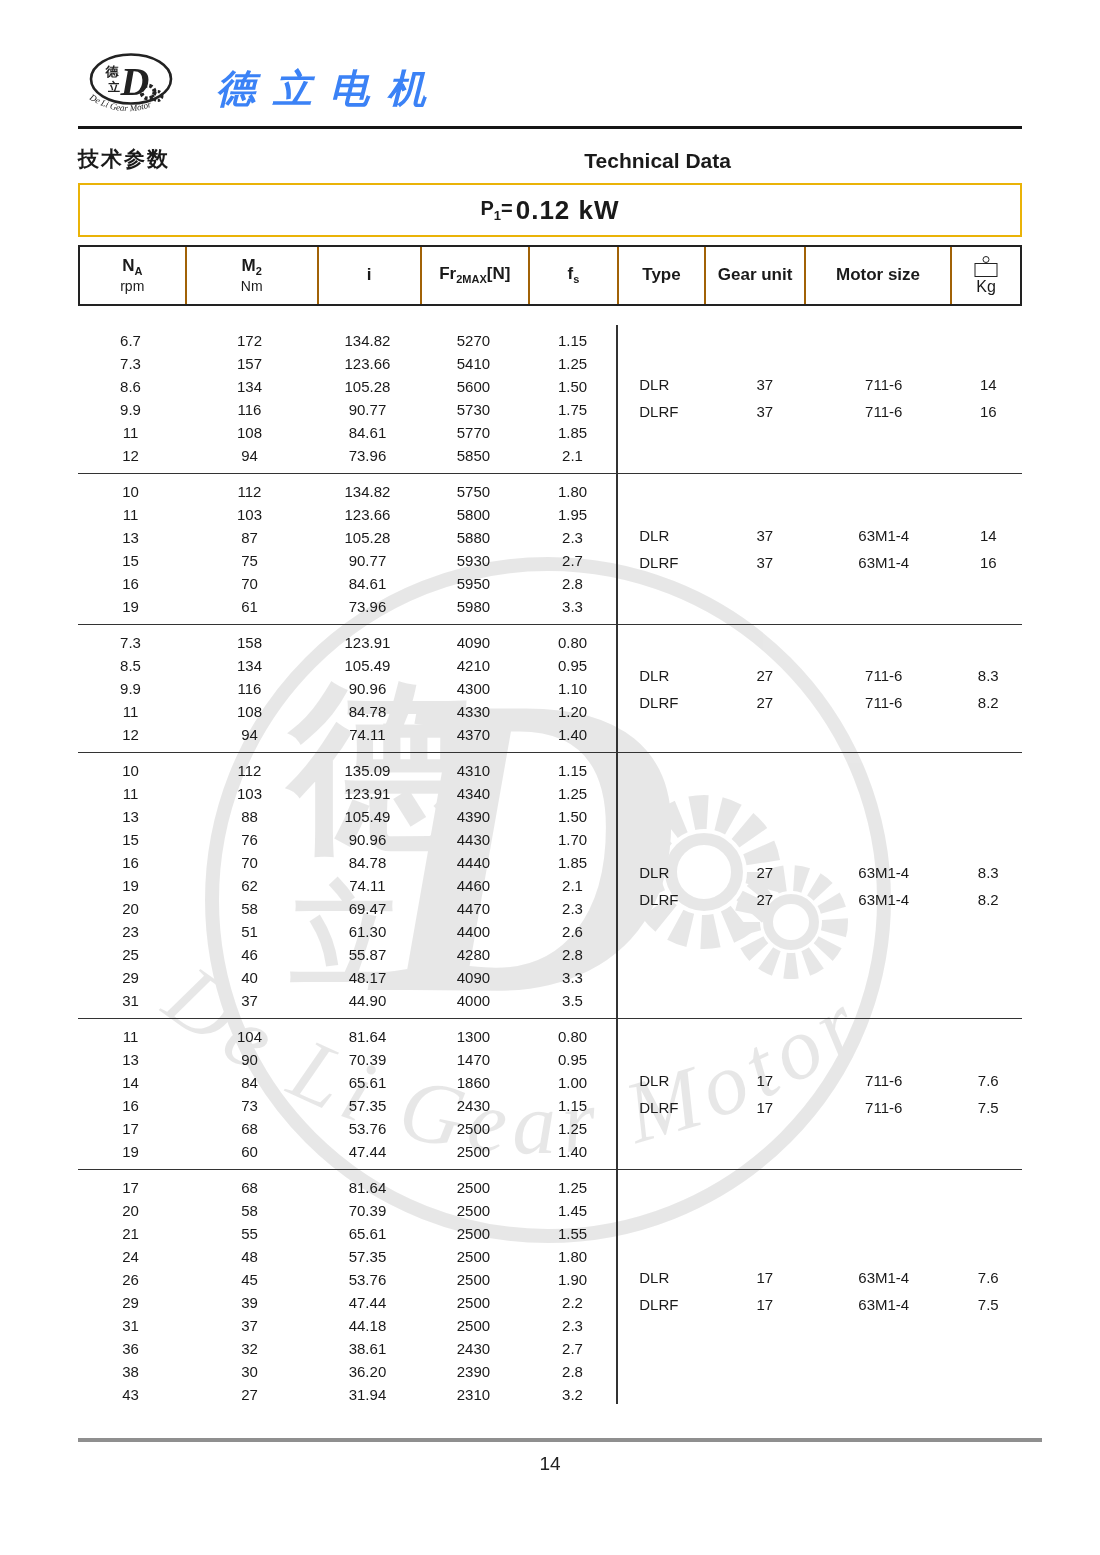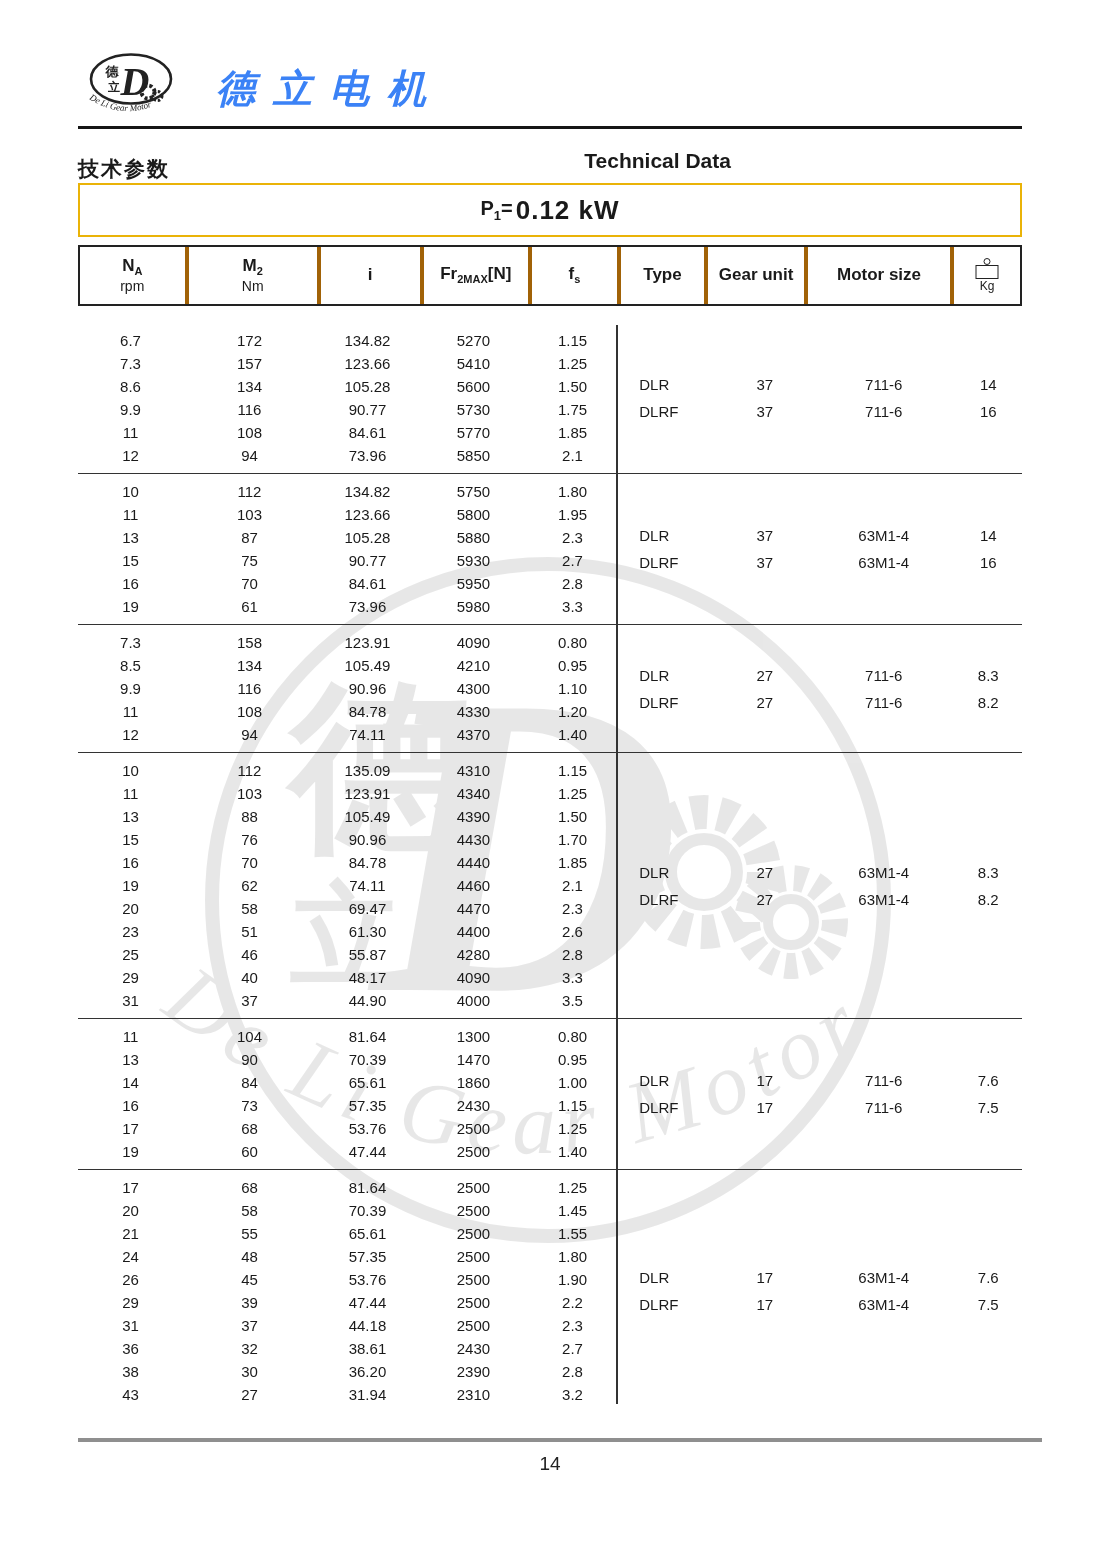--- a/index.html
+++ b/index.html
@@ -21,41 +21,41 @@
   .logo svg{display:block;width:110px;height:72px;}
   .brand-name{
     font-family:"Liberation Serif",serif;font-weight:bold;font-style:italic;
     font-size:39px;letter-spacing:18px;margin-left:28px;margin-top:6px;color:#3b82f6;
     white-space:nowrap;
   }
   .top-rule{height:3px;background:#151515;margin:4px 78px 0 78px;}
 
   
   .titles-row{position:relative;margin:14px 78px 0 78px;height:30px;}
-  .title-cn{position:absolute;left:0;top:12px;font-size:21px;font-weight:bold;letter-spacing:2px;}
+  .title-cn{position:absolute;left:0;top:2px;font-size:21px;font-weight:bold;letter-spacing:2px;}
   .title-en{position:absolute;left:61.4%;transform:translateX(-50%);top:6px;font-size:21px;font-weight:bold;}
 
   
   .power-box{margin:10px 78px 0 78px;border:2px solid #eab308;height:50px;
     display:flex;align-items:center;justify-content:center;background:transparent;}
   .p-sym{font-weight:bold;font-size:20px;letter-spacing:0;}
   .p-sym sub{font-size:13px;font-weight:bold;}
   .p-val{font-weight:bold;font-size:26px;margin-left:3px;letter-spacing:1px;}
 
   
   :root{--cols:11.12% 14.09% 10.91% 11.55% 9.43% 9.32% 10.59% 15.57% 7.42%;}
   .thead{margin:8px 78px 0 78px;display:grid;grid-template-columns:var(--cols);
     border:2px solid #222;height:57px;background:transparent;}
-  .hcell{border-left:4px solid #a16207;display:flex;flex-direction:column;
+  .hcell{border-left:2px solid #a16207;display:flex;flex-direction:column;
     align-items:center;justify-content:center;line-height:1.1;}
   .hcell:first-child{border-left:none;}
   .hmain{font-weight:bold;font-size:17px;}
   .hmain sub{font-size:11px;font-weight:bold;}
   .hunit{font-size:14px;font-weight:normal;margin-top:1px;}
-  .kg-main{font-weight:normal;font-size:12px;}
+  .kg-main{font-weight:normal;font-size:16px;}
   .wicon{position:relative;width:26px;height:21px;margin-bottom:1px;}
   .wring{position:absolute;top:0;left:50%;transform:translateX(-50%);
     width:5px;height:5px;border:1.5px solid #222;border-radius:50%;}
   .wbody{position:absolute;bottom:0;left:50%;transform:translateX(-50%);
     width:21px;height:12px;border:1.5px solid #222;}
 
   
   .tbody{margin:0 78px;position:relative;padding-top:17px;}
   .vline{position:absolute;left:57%;top:19px;bottom:8px;width:1.5px;background:#333;}
   .section{position:relative;padding:6px 0;}

